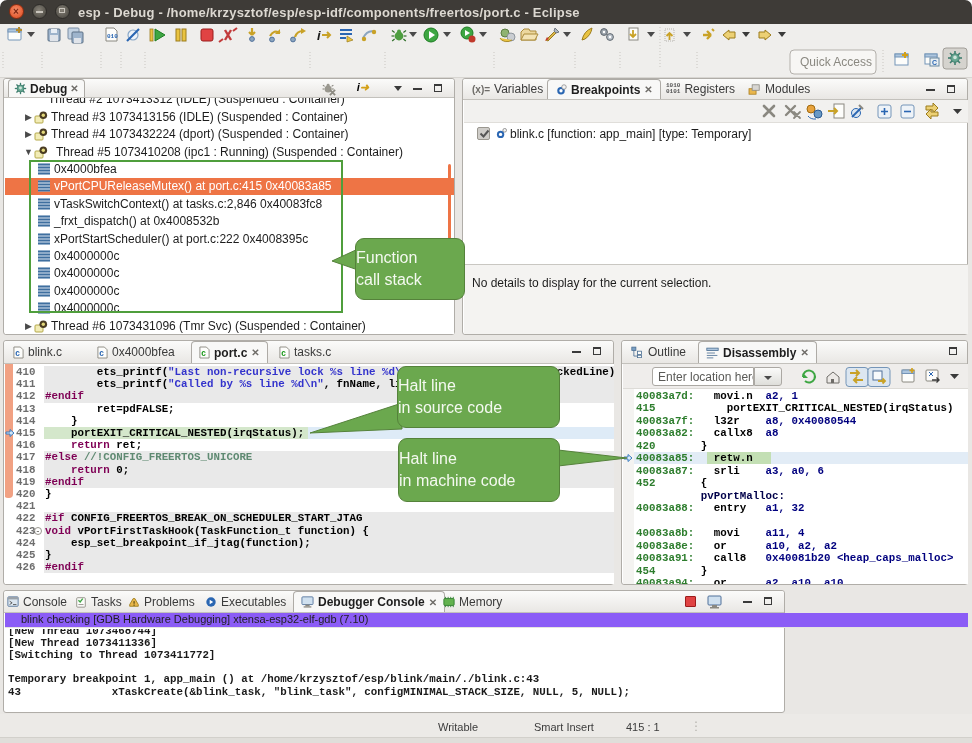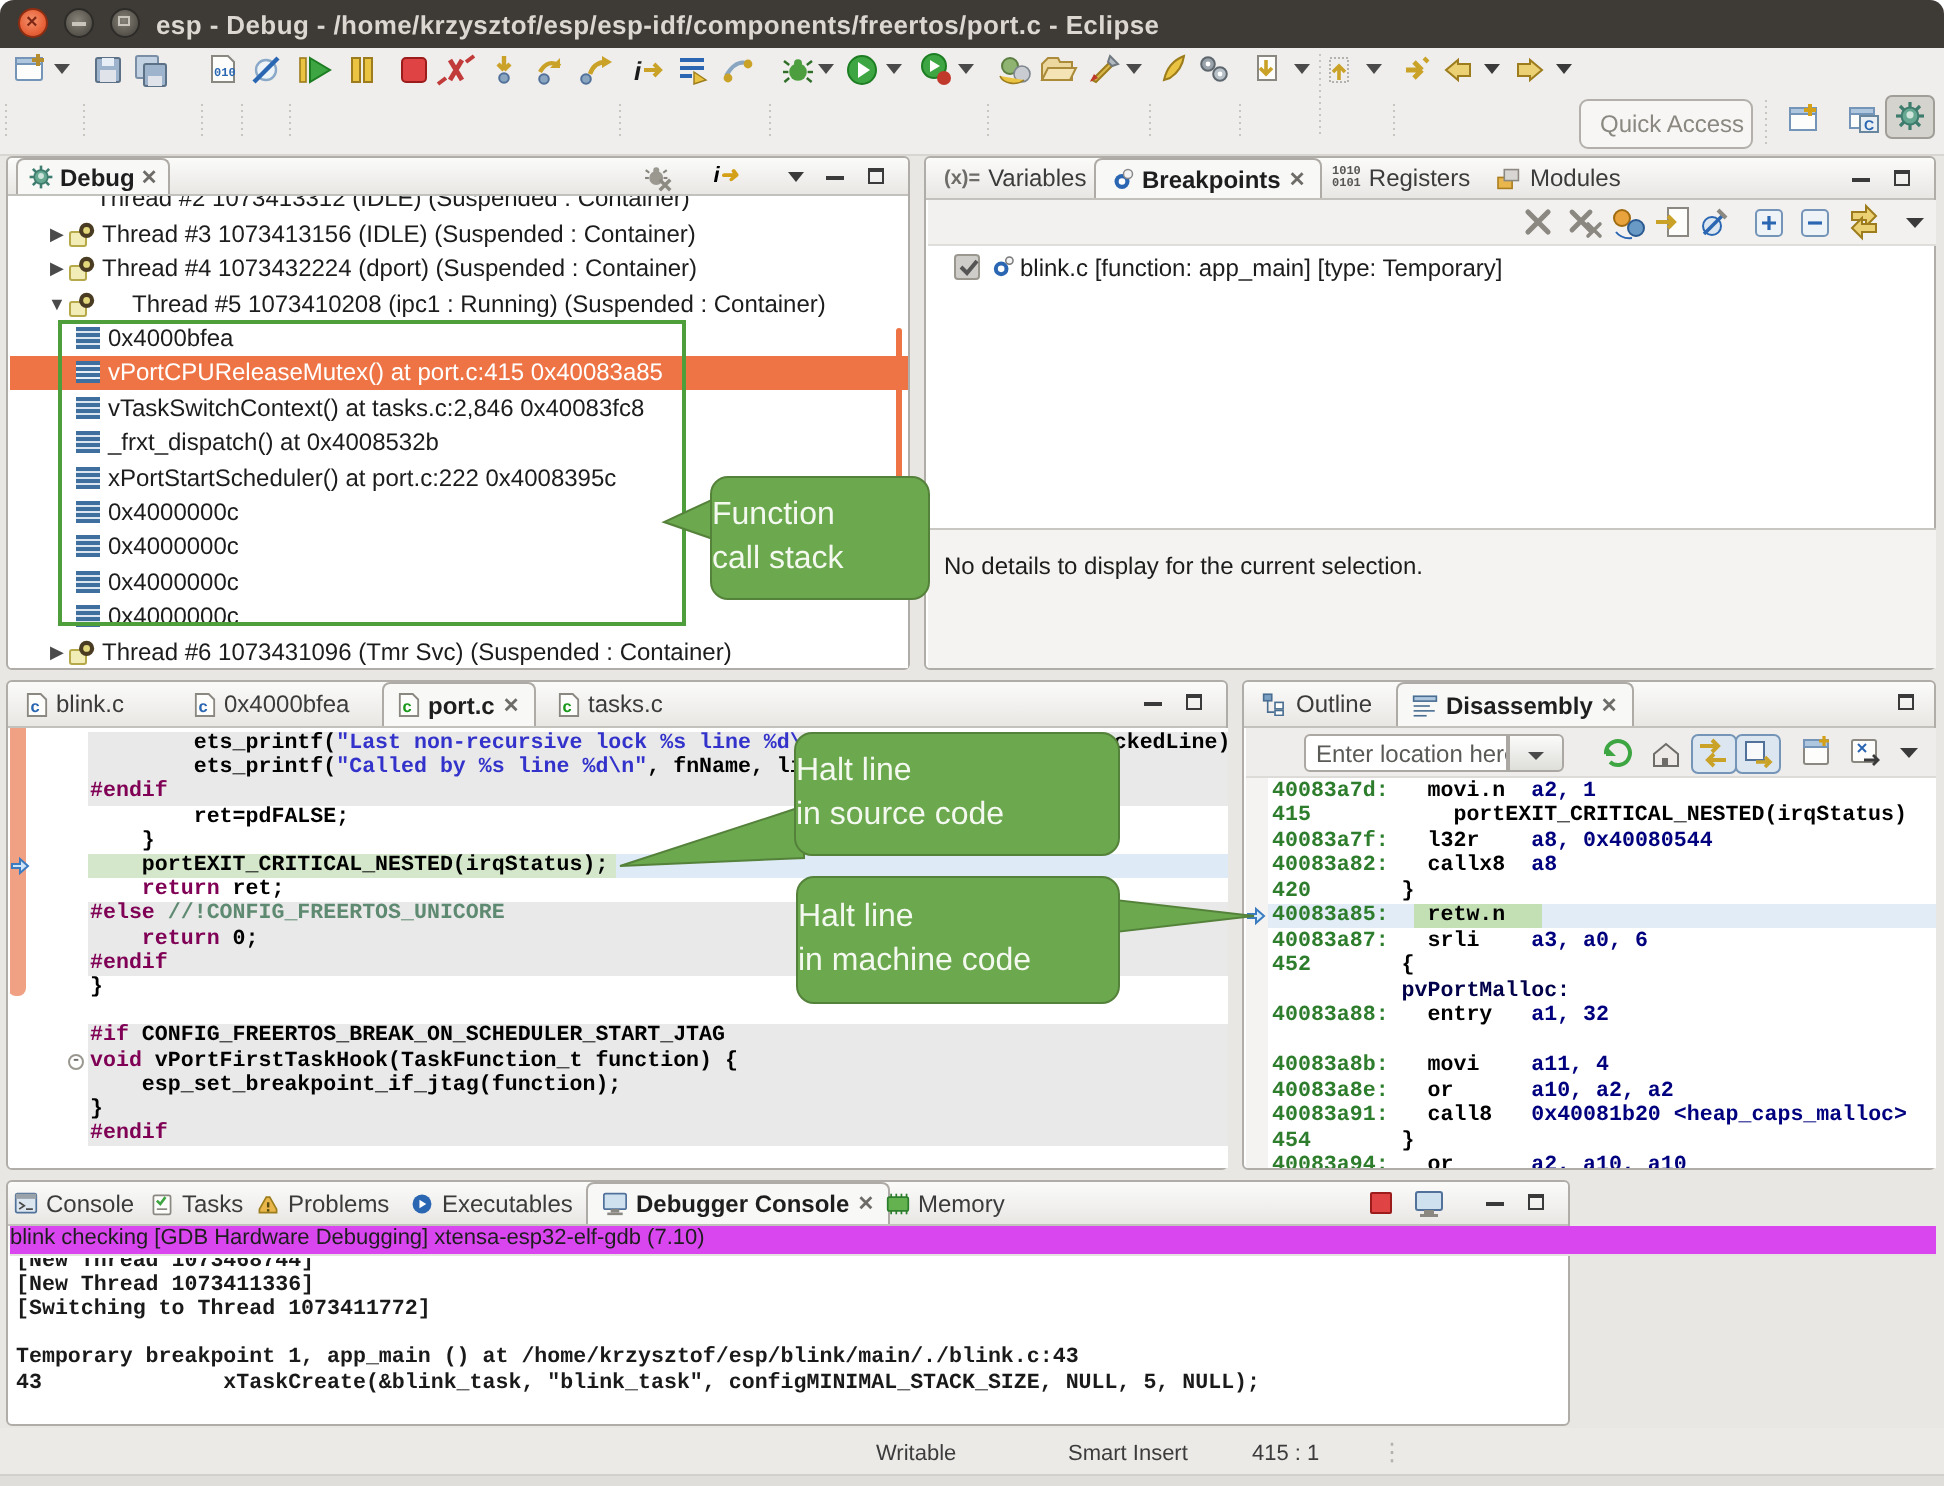--- a/index.html
+++ b/index.html
@@ -251,21 +251,21 @@
         </svg>
         <span style="margin-left:3px">Thread #4 1073432224 (dport) (Suspended : Container)</span>
       </div>
     <div class="trow" style="top:44.8px">
         <span class="arr" style="left:19px">▼</span>
         <svg class="ico" style="margin-left:29px" width="14" height="14" viewBox="0 0 14 14">
           <rect x="1" y="6" width="8" height="7" rx="1" fill="#f2ecb6" stroke="#b5a94a"></rect>
           <circle cx="9.3" cy="5.2" r="3.8" fill="#4a3c22"></circle>
           <circle cx="9.3" cy="5.2" r="1.7" fill="#e2d77a"></circle>
         </svg>
-        <span style="margin-left:18px">Thread #5 1073410208 (ipc1 : Running) (Suspended : Container)</span>
+        <span style="margin-left:8px">Thread #5 1073410208 (ipc1 : Running) (Suspended : Container)</span>
       </div>
     <div class="trow" style="top:62.2px">
         <svg class="ico" style="margin-left:33px" width="12" height="12" viewBox="0 0 12 12">
           <rect x="0" y="0.5" width="12" height="11" fill="#dce6f0"></rect>
           <g fill="#3f6f9f">
             <rect x="0" y="0.5" width="12" height="2"></rect>
             <rect x="0" y="3.5" width="12" height="2"></rect>
             <rect x="0" y="6.5" width="12" height="2"></rect>
             <rect x="0" y="9.5" width="12" height="2"></rect>
           </g>
@@ -462,20 +462,37 @@
     <div style="position:absolute;left:39px;top:2px;width:570px;height:36.6px;background:#e9e9e9"></div>
     <div style="position:absolute;left:39px;top:87.4px;width:570px;height:36.6px;background:#e9e9e9"></div>
     <div style="position:absolute;left:39px;top:148.4px;width:570px;height:61px;background:#e9e9e9"></div>
     <div style="position:absolute;left:39px;top:63px;width:264px;height:12.2px;background:#d4e7cb"></div>
     <div style="position:absolute;left:303px;top:63px;width:306px;height:12.2px;background:#deebf7"></div>
     <div style="position:absolute;left:-1px;top:0;width:9px;height:134px;background:#f1a183;border-radius:0 0 4px 4px"></div>
     <svg style="position:absolute;left:0;top:64px" width="10" height="10" viewBox="0 0 10 10">
         <path d="M1 4 h4 V1.5 L9 5 L5 8.5 V6 H1 z" fill="#cfe4f7" stroke="#3b7bbf" stroke-width="1"></path>
       </svg>
     <div style="position:absolute;left:29px;top:163px;width:8px;height:8px;border:1px solid #9a978f;border-radius:50%;background:#fff;color:#6e6c68;font-size:8px;line-height:6px;text-align:center">-</div>
+    <div style="position:absolute;left:11px;top:2px;color:#6e6e6e;white-space:pre">410
+411
+412
+413
+414
+415
+416
+417
+418
+419
+420
+421
+422
+423
+424
+425
+426</div>
     <div class="cline" style="top:2px">        ets_printf(<span class="str">"Last non-recursive lock %s line %d\n"</span>, lastLockedFn, lastLockedLine);</div>
     <div class="cline" style="top:14.2px">        ets_printf(<span class="str">"Called by %s line %d\n"</span>, fnName, line);</div>
     <div class="cline" style="top:26.4px"><span class="kw">#endif</span></div>
     <div class="cline" style="top:38.6px">        ret=pdFALSE;</div>
     <div class="cline" style="top:50.8px">    }</div>
     <div class="cline" style="top:63px">    portEXIT_CRITICAL_NESTED(irqStatus);</div>
     <div class="cline" style="top:75.2px">    <span class="kw">return</span> ret;</div>
     <div class="cline" style="top:87.4px"><span class="kw">#else</span> <span class="cmt">//!CONFIG_FREERTOS_UNICORE</span></div>
     <div class="cline" style="top:99.6px">    <span class="kw">return</span> 0;</div>
     <div class="cline" style="top:111.8px"><span class="kw">#endif</span></div>
@@ -596,21 +613,21 @@
         </svg>Memory</div>
     <div style="position:absolute;right:88px;top:5px;width:11px;height:11px;background:#e04343;border:1px solid #9c1c1c;border-radius:1px"></div>
     <svg style="position:absolute;right:62px;top:4px" width="15" height="14" viewBox="0 0 15 14">
         <rect x="1" y="1" width="13" height="9" rx="1" fill="#cfe0ef" stroke="#51719a"></rect>
         <rect x="5" y="10" width="5" height="2" fill="#8a8880"></rect>
         <rect x="3" y="12" width="9" height="1.5" fill="#8a8880"></rect>
       </svg>
     <div style="position:absolute;right:32px;top:10px;width:9px;height:2px;background:#3a3a3a"></div>
     <div style="position:absolute;right:12px;top:6px;width:8px;height:8px;border:1.5px solid #3a3a3a;border-top-width:2.5px"></div>
   </div>
-  <div style="position:absolute;left:1px;top:22px;width:963px;height:15px;background:#d946ef;font-size:11px;color:#1e1e1e;padding-left:0;border-bottom:1px solid #e5e3e0">blink checking [GDB Hardware Debugging] xtensa-esp32-elf-gdb (7.10)</div>
+  <div style="position:absolute;left:1px;top:22px;width:963px;height:15px;background:#8b5cf6;font-size:11px;color:#1e1e1e;padding-left:16px;border-bottom:1px solid #e5e3e0">blink checking [GDB Hardware Debugging] xtensa-esp32-elf-gdb (7.10)</div>
   <div style="position:absolute;left:1px;top:38px;width:961px;height:74px;overflow:hidden">
     <div class="mono" style="margin:-4.5px 0 0 3px;font-size:10.8px;line-height:12.2px;white-space:pre;color:#1a1a1a">[New Thread 1073468744]
 [New Thread 1073411336]
 [Switching to Thread 1073411772]
 
 Temporary breakpoint 1, app_main () at /home/krzysztof/esp/blink/main/./blink.c:43
 43              xTaskCreate(&amp;blink_task, "blink_task", configMINIMAL_STACK_SIZE, NULL, 5, NULL);</div>
   </div>
 </div>
 

